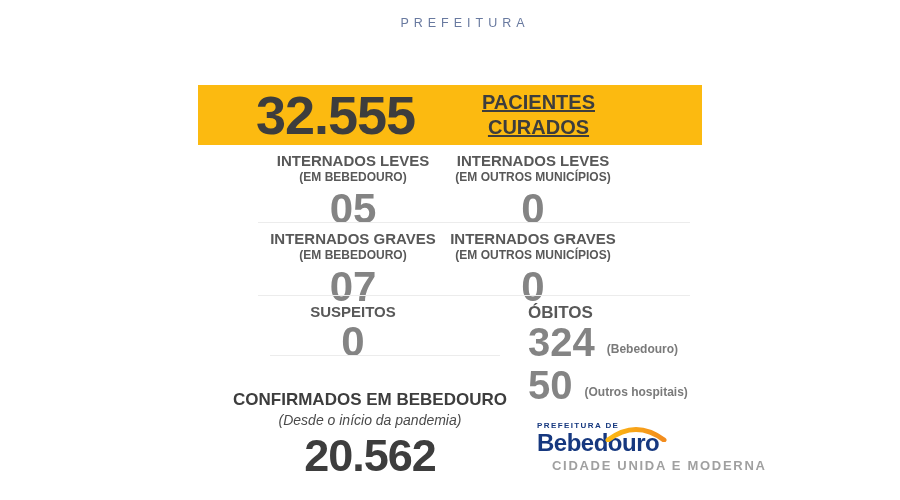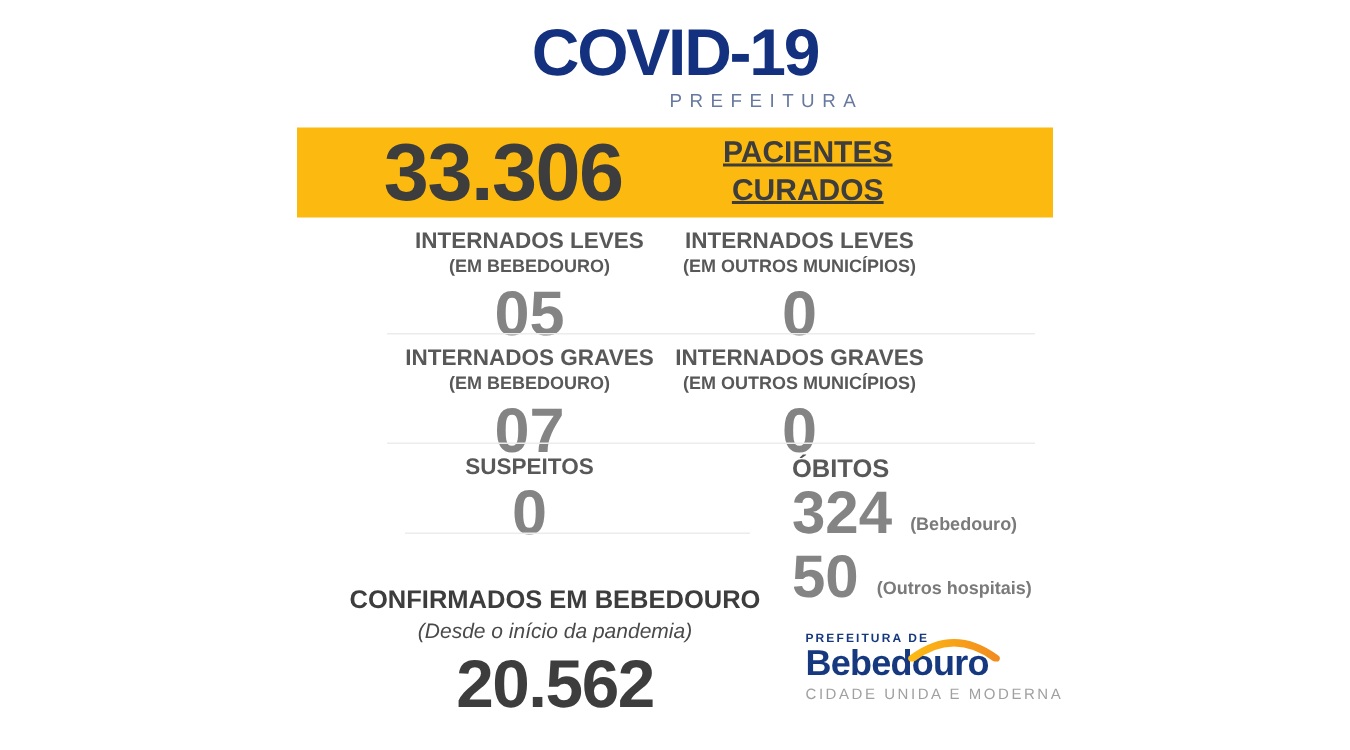--- a/index.html
+++ b/index.html
@@ -37,35 +37,34 @@
   .confirmed{position:absolute;left:210px;top:390px;width:320px;text-align:center;}
   .confirmed .t{font-size:17px;font-weight:700;color:var(--dark-text);}
   .confirmed .s{font-size:14px;font-style:italic;color:#4a4a4a;margin-top:2px;}
   .confirmed .v{font-size:45px;font-weight:800;color:var(--dark-text);line-height:1;margin-top:5px;letter-spacing:-1px;}
   
   .logo{position:absolute;left:537px;top:421px;width:130px;}
   .logo-prefix{font-size:8px;font-weight:700;letter-spacing:1.4px;color:var(--logo-blue);}
   .logo-name{position:relative;font-size:24px;font-weight:800;color:var(--logo-blue);
     line-height:1;margin-top:1px;letter-spacing:-0.5px;}
   .logo-arc{position:absolute;right:0px;top:-9px;width:62px;height:16px;}
-  .logo-tagline{font-size:10px;font-weight:400;letter-spacing:1.7px;color:#a0a0a0;
-    margin-top:3px;white-space:nowrap;}
+  .logo-tagline{font-size:13px;font-weight:700;letter-spacing:1.7px;color:#a0a0a0;
+    margin-top:3px;white-space:nowrap;margin-left:15px;}
 </style>
 </head>
 <body>
 
 <div class="page">
 
   <div class="header">
-    <div class="title">COVID-19</div>
     <div class="subtitle">PREFEITURA</div>
   </div>
 
   <div class="banner">
-    <div class="banner-value">33.306</div>
+    <div class="banner-value">32.555</div>
     <div class="banner-label">
       <div>PACIENTES</div>
       <div>CURADOS</div>
     </div>
   </div>
 
   <div class="cell" style="left:218px;top:152px;">
     <div class="t">INTERNADOS LEVES</div>
     <div class="s">(EM BEBEDOURO)</div>
     <div class="v">05</div>

